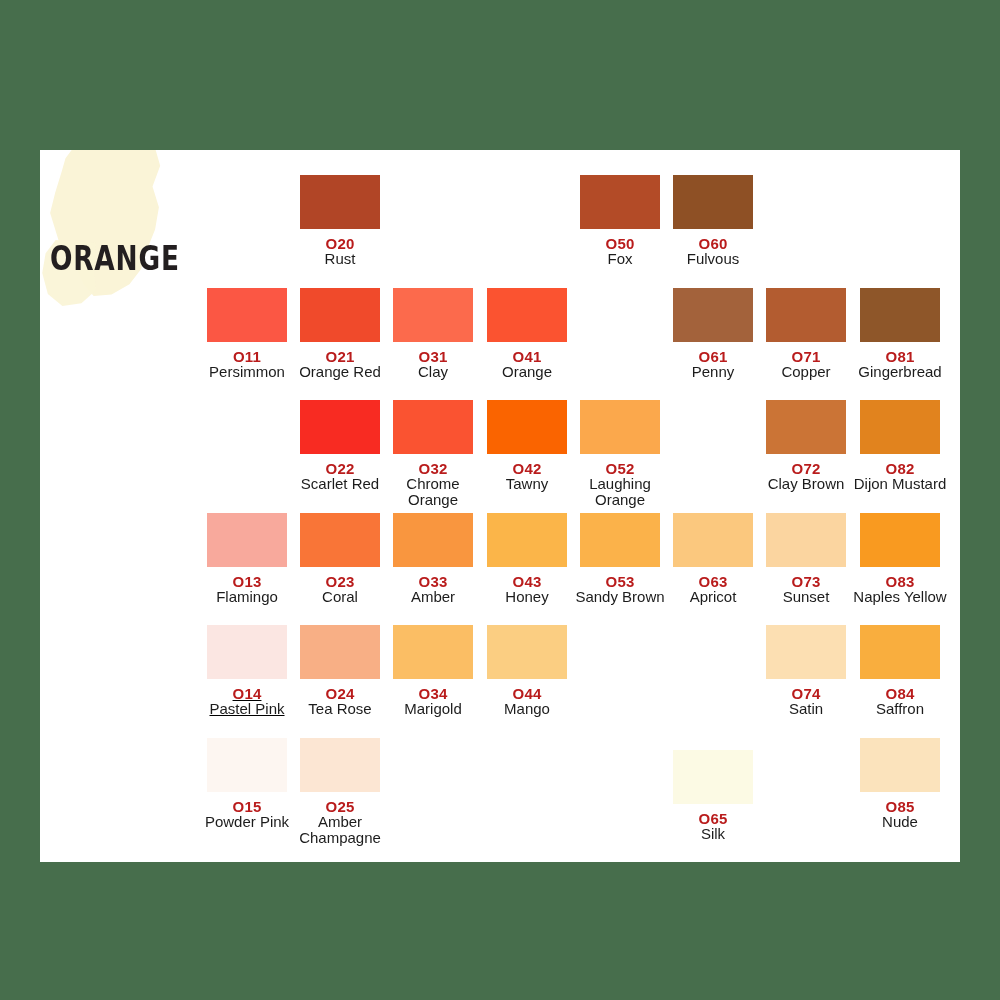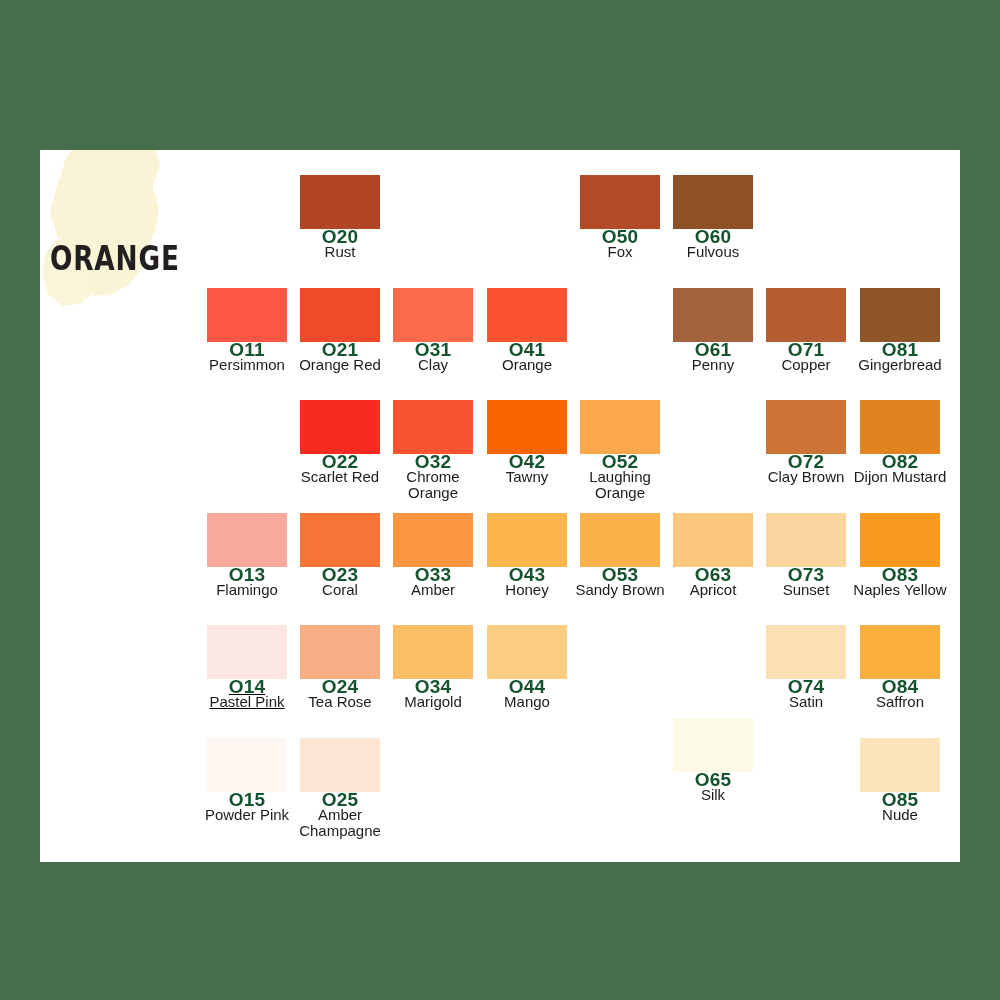--- a/index.html
+++ b/index.html
@@ -79,23 +79,24 @@
     position: absolute;
     width: 94px;
     text-align: center;
   }
   .swatch {
     width: 80px;
     height: 54px;
     margin: 0 auto;
   }
   .code {
-    font-size: 19px;
+    margin-top: 7px;
+    font-size: 15px;
     font-weight: bold;
-    color: #14532d;
+    color: #b91c1c;
     line-height: 15px;
     letter-spacing: .2px;
   }
   .cname {
     font-size: 15px;
     font-weight: normal;
     color: #1C1C1C;
     line-height: 15.5px;
   }
 </style>
@@ -261,21 +262,21 @@
         <div class="cell" style="left: 160px; top: 588px;">
           <div class="swatch" style="background: rgb(253, 246, 241);"></div>
           <div class="code">O15</div>
           <div class="cname">Powder Pink</div>
         </div>
         <div class="cell" style="left: 253px; top: 588px;">
           <div class="swatch" style="background: rgb(252, 230, 211);"></div>
           <div class="code">O25</div>
           <div class="cname">Amber Champagne</div>
         </div>
-        <div class="cell" style="left: 626px; top: 568px;">
+        <div class="cell" style="left: 626px; top: 600px;">
           <div class="swatch" style="background: rgb(252, 250, 228);"></div>
           <div class="code">O65</div>
           <div class="cname">Silk</div>
         </div>
         <div class="cell" style="left: 813px; top: 588px;">
           <div class="swatch" style="background: rgb(251, 227, 188);"></div>
           <div class="code">O85</div>
           <div class="cname">Nude</div>
         </div>
       </div>

